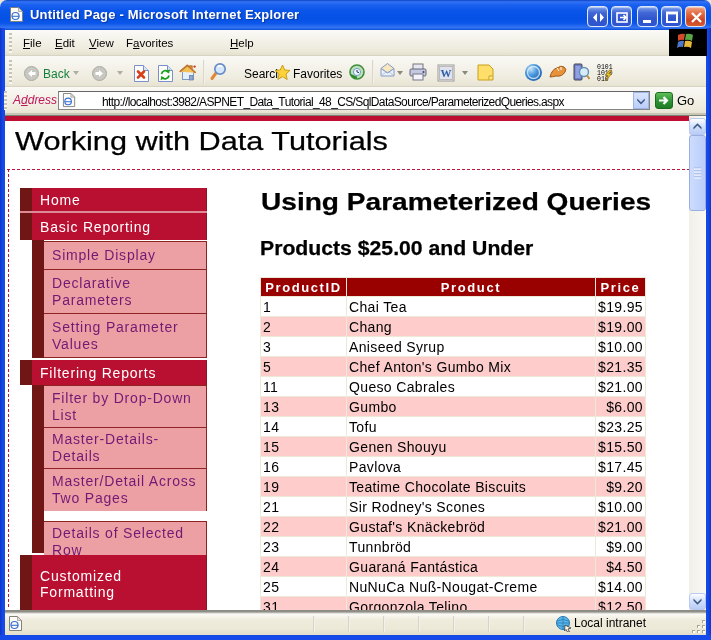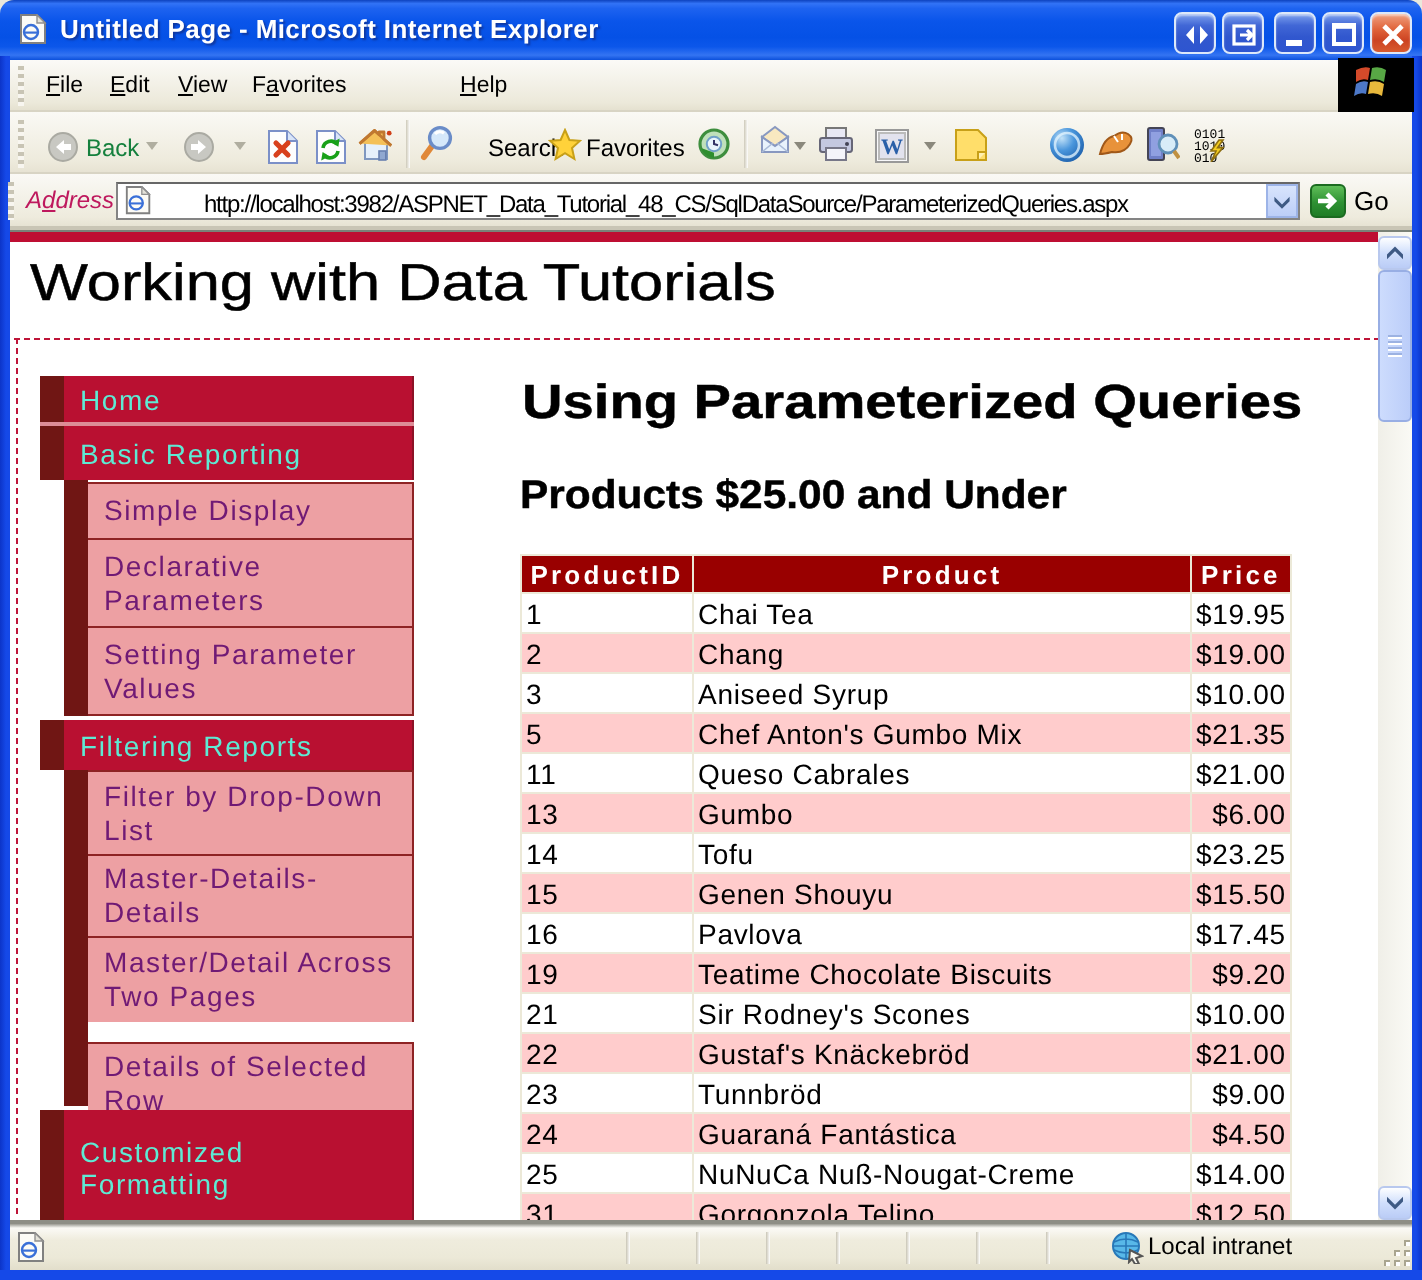--- a/index.html
+++ b/index.html
@@ -54,21 +54,21 @@
 
 
 #viewport { left:5px; top:116px; width:684px; height:494px; background:#fff; overflow:hidden; }
 #redbar { left:0; top:0; width:684px; height:5px; background:#BE0E32; }
 #h1 { left:10px; top:10px; font-size:26px; color:#000; transform:scaleX(1.18); transform-origin:0 0; white-space:nowrap; -webkit-text-stroke:0.25px #000; }
 #dash-h { left:2px; top:53px; width:682px; height:1px; background:repeating-linear-gradient(90deg,#BE1438 0 3px,transparent 3px 5px); }
 #dash-v { left:3px; top:53px; width:1px; height:440px; background:repeating-linear-gradient(180deg,#BE1438 0 3px,transparent 3px 5px); }
 
 
 .nav-dk { left:15px; width:12px; background:#701614; }
-.nav-top { left:27px; width:175px; background:#B91031; color:#5eead4; font-size:14px; padding-left:8px; letter-spacing:0.8px; border-right:1px solid #8C1226; }
+.nav-top { left:27px; width:175px; background:#B91031; color:#ffffff; font-size:14px; padding-left:8px; letter-spacing:0.8px; border-right:1px solid #8C1226; }
 .nav-strip { left:27px; width:12px; background:#701614; }
 .nav-sub { left:39px; width:163px; background:#EDA0A3; color:#701a75; font-size:14px; padding-left:8px; border-top:1px solid #8E2324; letter-spacing:0.8px; line-height:17px; border-right:1px solid #8E2324; }
 .nav-txt { display:table-cell; vertical-align:middle; }
 
 
 #h2 { left:256px; top:72px; font-size:24px; font-weight:bold; color:#000; transform:scaleX(1.17); transform-origin:0 0; white-space:nowrap; -webkit-text-stroke:0.25px #000; }
 #h3 { left:255px; top:121px; font-size:20px; font-weight:bold; color:#000; transform:scaleX(1.06); transform-origin:0 0; white-space:nowrap; -webkit-text-stroke:0.25px #000; }
 table { position:absolute; left:255px; top:161px; border-collapse:collapse; font-size:14px; letter-spacing:0.35px; }
 th { background:#990000; color:#fff; font-weight:bold; height:19px; border:1px solid #ECE9D8; padding:0 2px; letter-spacing:1.6px; font-size:13px; }
 td { height:20px; border:1px solid #ECE9D8; padding:0 2px; }

